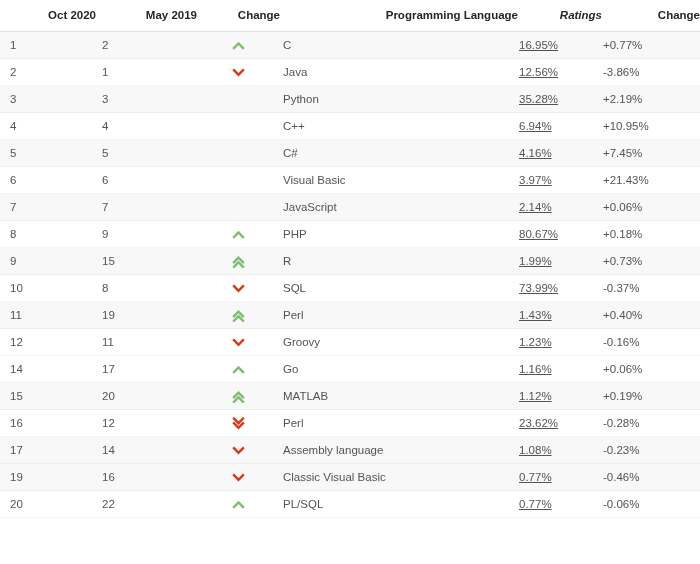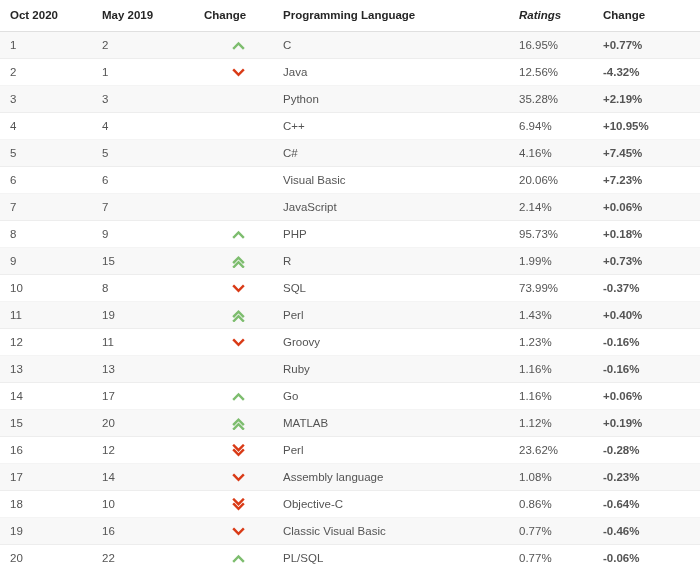--- a/index.html
+++ b/index.html
@@ -25,21 +25,21 @@
   .ranking-table col.c-rank-old   { width: 101px; }
   .ranking-table col.c-change     { width: 83px; }
   .ranking-table col.c-language   { width: 238px; }
   .ranking-table col.c-ratings    { width: 84px; }
   .ranking-table col.c-delta      { width: 98px; }
 
   thead th {
     font-size: 11.5px;
     font-weight: bold;
     color: #262626;
-    text-align: left;
+    text-align: right;
     padding: 9px 0 10px 0;
     border-bottom: 1px solid #e0e0e0;
     background: #ffffff;
     white-space: nowrap;
   }
   thead th.h-rank-new  { padding-left: 10px; }
   thead th.h-rank-old  { padding-left: 6px; }
   thead th.h-change    { padding-left: 7px; }
   thead th.h-language  { padding-left: 3px; }
   thead th.h-ratings   { padding-left: 1px; font-style: italic; }
@@ -58,22 +58,22 @@
     color: #545454;
     padding: 0;
     vertical-align: middle;
     white-space: nowrap;
     line-height: 25px;
   }
   td.cell-rank-new  { padding-left: 10px; }
   td.cell-rank-old  { padding-left: 6px; }
   td.cell-change    { text-align: left; padding-left: 0; }
   td.cell-language  { padding-left: 3px; }
-  td.cell-ratings   { padding-left: 1px; }
-  td.cell-delta     { padding-left: 1px; font-weight: bold; }
+  td.cell-ratings   { padding-left: 1px; text-decoration: underline; }
+  td.cell-delta     { padding-left: 1px; }
 
   .chev-wrap {
     display: inline-block;
     width: 83px;
     text-align: center;
     line-height: 0;
   }
   .chev {
     display: inline-block;
     vertical-align: middle;
@@ -114,21 +114,21 @@
         <td class="cell-delta">+0.77%</td>
       </tr>
       <tr class="even">
         <td class="cell-rank-new">2</td>
         <td class="cell-rank-old">1</td>
         <td class="cell-change"><span class="chev-wrap"><span class="chev"><svg width="13" height="9" viewBox="0 0 13 9">
                 <path d="M2 2.2 L6.5 6.8 L11 2.2" fill="none" stroke="#d93a16" stroke-width="2.4" stroke-linecap="square"></path>
               </svg></span></span></td>
         <td class="cell-language">Java</td>
         <td class="cell-ratings">12.56%</td>
-        <td class="cell-delta">-4.32%</td>
+        <td class="cell-delta">-3.86%</td>
       </tr>
       <tr class="odd">
         <td class="cell-rank-new">3</td>
         <td class="cell-rank-old">3</td>
         <td class="cell-change"><span class="chev-wrap"></span></td>
         <td class="cell-language">Python</td>
         <td class="cell-ratings">35.28%</td>
         <td class="cell-delta">+2.19%</td>
       </tr>
       <tr class="even">
@@ -145,39 +145,39 @@
         <td class="cell-change"><span class="chev-wrap"></span></td>
         <td class="cell-language">C#</td>
         <td class="cell-ratings">4.16%</td>
         <td class="cell-delta">+7.45%</td>
       </tr>
       <tr class="even">
         <td class="cell-rank-new">6</td>
         <td class="cell-rank-old">6</td>
         <td class="cell-change"><span class="chev-wrap"></span></td>
         <td class="cell-language">Visual Basic</td>
-        <td class="cell-ratings">20.06%</td>
-        <td class="cell-delta">+7.23%</td>
+        <td class="cell-ratings">3.97%</td>
+        <td class="cell-delta">+21.43%</td>
       </tr>
       <tr class="odd">
         <td class="cell-rank-new">7</td>
         <td class="cell-rank-old">7</td>
         <td class="cell-change"><span class="chev-wrap"></span></td>
         <td class="cell-language">JavaScript</td>
         <td class="cell-ratings">2.14%</td>
         <td class="cell-delta">+0.06%</td>
       </tr>
       <tr class="even">
         <td class="cell-rank-new">8</td>
         <td class="cell-rank-old">9</td>
         <td class="cell-change"><span class="chev-wrap"><span class="chev"><svg width="13" height="9" viewBox="0 0 13 9">
                 <path d="M2 7 L6.5 2.4 L11 7" fill="none" stroke="#7dbd6e" stroke-width="2.4" stroke-linecap="square"></path>
               </svg></span></span></td>
         <td class="cell-language">PHP</td>
-        <td class="cell-ratings">95.73%</td>
+        <td class="cell-ratings">80.67%</td>
         <td class="cell-delta">+0.18%</td>
       </tr>
       <tr class="odd">
         <td class="cell-rank-new">9</td>
         <td class="cell-rank-old">15</td>
         <td class="cell-change"><span class="chev-wrap"><span class="chev"><svg width="13" height="13" viewBox="0 0 13 13">
                 <path d="M2 7.2 L6.5 2.6 L11 7.2" fill="none" stroke="#7dbd6e" stroke-width="2.4" stroke-linecap="square"></path>
                 <path d="M2 11.8 L6.5 7.2 L11 11.8" fill="none" stroke="#7dbd6e" stroke-width="2.4" stroke-linecap="square"></path>
               </svg></span></span></td>
         <td class="cell-language">R</td>
@@ -208,28 +208,20 @@
       <tr class="even">
         <td class="cell-rank-new">12</td>
         <td class="cell-rank-old">11</td>
         <td class="cell-change"><span class="chev-wrap"><span class="chev"><svg width="13" height="9" viewBox="0 0 13 9">
                 <path d="M2 2.2 L6.5 6.8 L11 2.2" fill="none" stroke="#d93a16" stroke-width="2.4" stroke-linecap="square"></path>
               </svg></span></span></td>
         <td class="cell-language">Groovy</td>
         <td class="cell-ratings">1.23%</td>
         <td class="cell-delta">-0.16%</td>
       </tr>
-      <tr class="odd">
-        <td class="cell-rank-new">13</td>
-        <td class="cell-rank-old">13</td>
-        <td class="cell-change"><span class="chev-wrap"></span></td>
-        <td class="cell-language">Ruby</td>
-        <td class="cell-ratings">1.16%</td>
-        <td class="cell-delta">-0.16%</td>
-      </tr>
       <tr class="even">
         <td class="cell-rank-new">14</td>
         <td class="cell-rank-old">17</td>
         <td class="cell-change"><span class="chev-wrap"><span class="chev"><svg width="13" height="9" viewBox="0 0 13 9">
                 <path d="M2 7 L6.5 2.4 L11 7" fill="none" stroke="#7dbd6e" stroke-width="2.4" stroke-linecap="square"></path>
               </svg></span></span></td>
         <td class="cell-language">Go</td>
         <td class="cell-ratings">1.16%</td>
         <td class="cell-delta">+0.06%</td>
       </tr>
@@ -258,31 +250,20 @@
       <tr class="odd">
         <td class="cell-rank-new">17</td>
         <td class="cell-rank-old">14</td>
         <td class="cell-change"><span class="chev-wrap"><span class="chev"><svg width="13" height="9" viewBox="0 0 13 9">
                 <path d="M2 2.2 L6.5 6.8 L11 2.2" fill="none" stroke="#d93a16" stroke-width="2.4" stroke-linecap="square"></path>
               </svg></span></span></td>
         <td class="cell-language">Assembly language</td>
         <td class="cell-ratings">1.08%</td>
         <td class="cell-delta">-0.23%</td>
       </tr>
-      <tr class="even">
-        <td class="cell-rank-new">18</td>
-        <td class="cell-rank-old">10</td>
-        <td class="cell-change"><span class="chev-wrap"><span class="chev"><svg width="13" height="13" viewBox="0 0 13 13">
-                <path d="M2 1.6 L6.5 6.2 L11 1.6" fill="none" stroke="#d93a16" stroke-width="2.4" stroke-linecap="square"></path>
-                <path d="M2 6.2 L6.5 10.8 L11 6.2" fill="none" stroke="#d93a16" stroke-width="2.4" stroke-linecap="square"></path>
-              </svg></span></span></td>
-        <td class="cell-language">Objective-C</td>
-        <td class="cell-ratings">0.86%</td>
-        <td class="cell-delta">-0.64%</td>
-      </tr>
       <tr class="odd">
         <td class="cell-rank-new">19</td>
         <td class="cell-rank-old">16</td>
         <td class="cell-change"><span class="chev-wrap"><span class="chev"><svg width="13" height="9" viewBox="0 0 13 9">
                 <path d="M2 2.2 L6.5 6.8 L11 2.2" fill="none" stroke="#d93a16" stroke-width="2.4" stroke-linecap="square"></path>
               </svg></span></span></td>
         <td class="cell-language">Classic Visual Basic</td>
         <td class="cell-ratings">0.77%</td>
         <td class="cell-delta">-0.46%</td>
       </tr>

